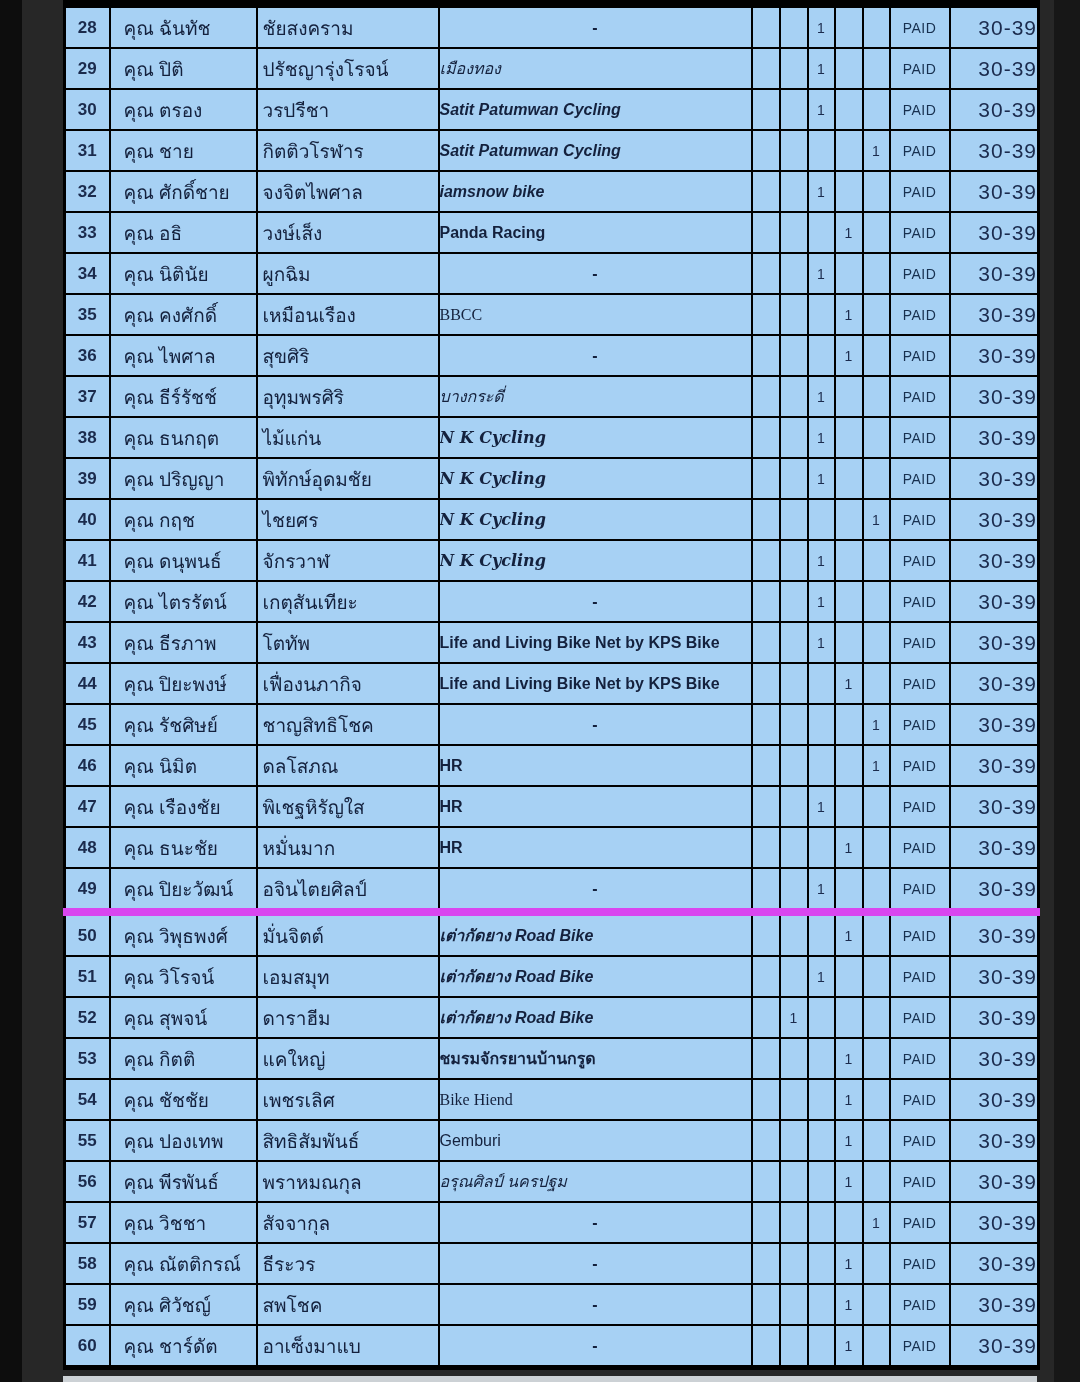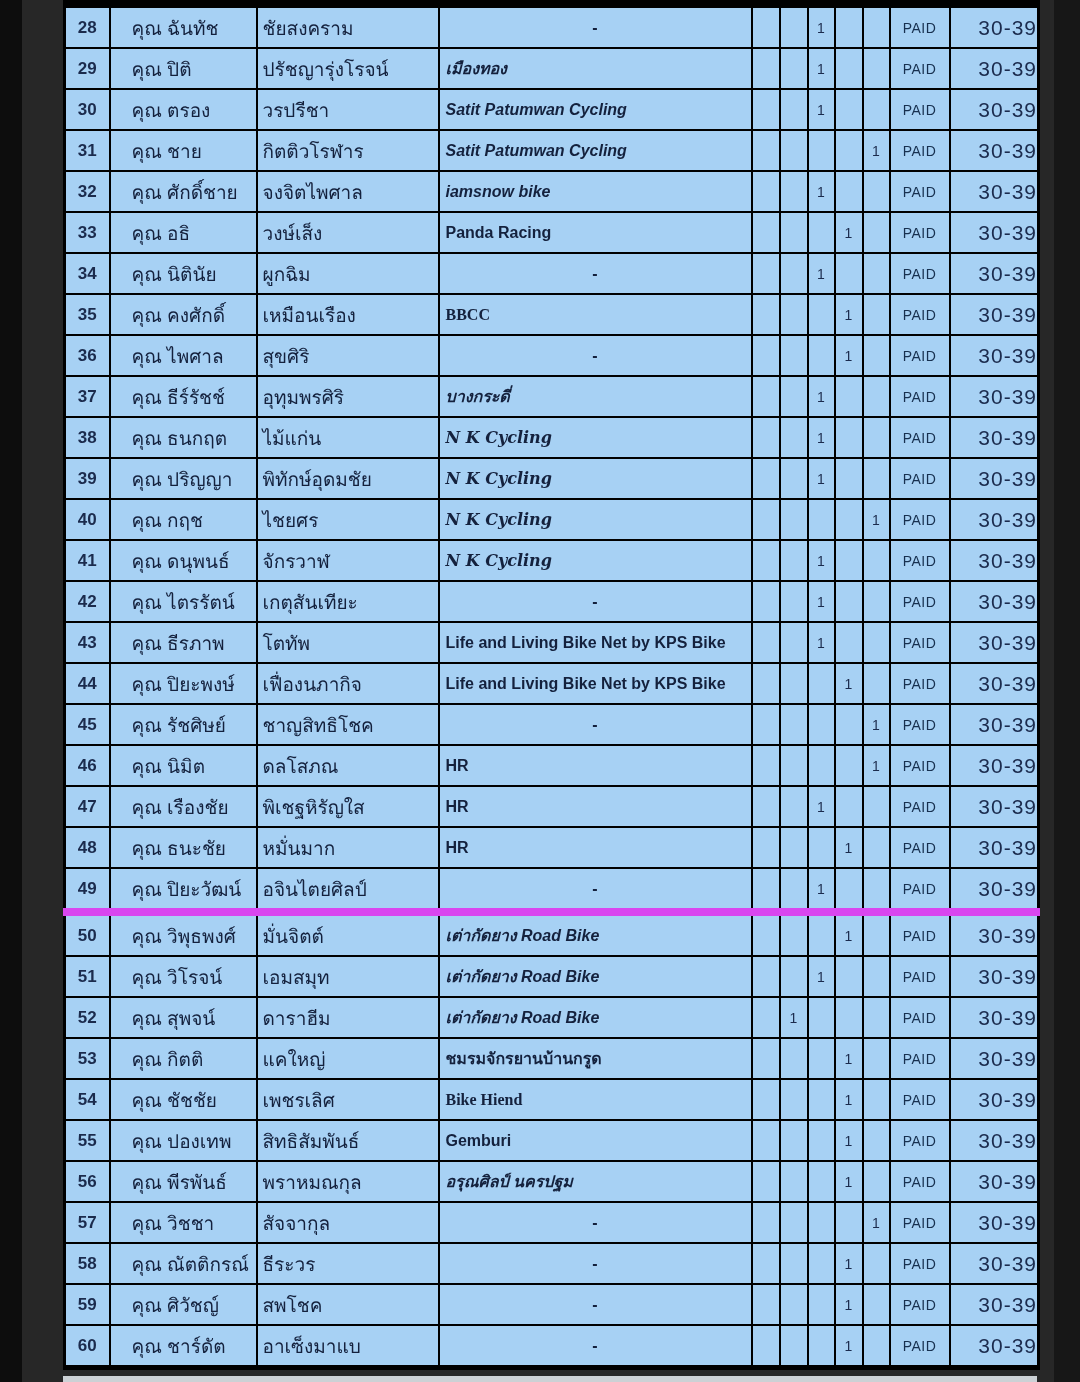--- a/index.html
+++ b/index.html
@@ -7,23 +7,23 @@
         font-family:"Liberation Sans","DejaVu Sans",sans-serif;}
   .edge-left{position:absolute;left:0;top:0;width:22px;height:100%;background:#0d0d0d;}
   .edge-right{position:absolute;right:0;top:0;width:26px;height:100%;background:#171717;}
   .under-strip{position:absolute;left:63px;top:1376px;width:974px;height:6px;background:#ccd1d5;}
   table.reg{position:absolute;left:63px;top:0;width:974px;border-collapse:collapse;table-layout:fixed;
             border:3px solid #000;border-top:8px solid #000;border-bottom:5px solid #000;}
   td{border:2px solid #000;background:#a7d1f4;overflow:hidden;white-space:nowrap;
      color:#14213d;height:39px;padding:0;}
   tr.thick td{border-top:8px solid #d946ef;}
   td.c-num{text-align:center;font-size:17px;font-weight:600;color:#1b2b4d;}
-  td.c-first{padding-left:21px;font-size:19px;}
+  td.c-first{padding-left:13px;font-size:19px;}
   td.c-last{padding-left:5px;font-size:19px;}
-  td.c-team{padding-left:6px;font-size:16px;font-weight:bold;}
+  td.c-team{font-size:16px;}
   td.c-team.t-dash{text-align:center;padding-left:0;font-weight:bold;}
   .t-italic{font-style:italic;}
   .t-bold{font-weight:bold;}
   .t-bold-italic{font-weight:bold;font-style:italic;}
   .t-serif{font-family:"Liberation Serif","DejaVu Serif",serif;font-size:17px;}
   .t-script{font-family:"DejaVu Serif","Liberation Serif",serif;font-style:italic;font-weight:bold;font-size:17px;}
   .t-bold-small{font-weight:bold;font-size:14px;margin-left:44px;}
   td.c-chk{text-align:center;font-size:14px;color:#1b2b4d;}
   td.c-paid{text-align:center;font-size:14px;letter-spacing:.5px;color:#17304f;font-weight:500;}
   td.c-group{text-align:right;font-size:21px;letter-spacing:1px;color:#1b2b4d;}

